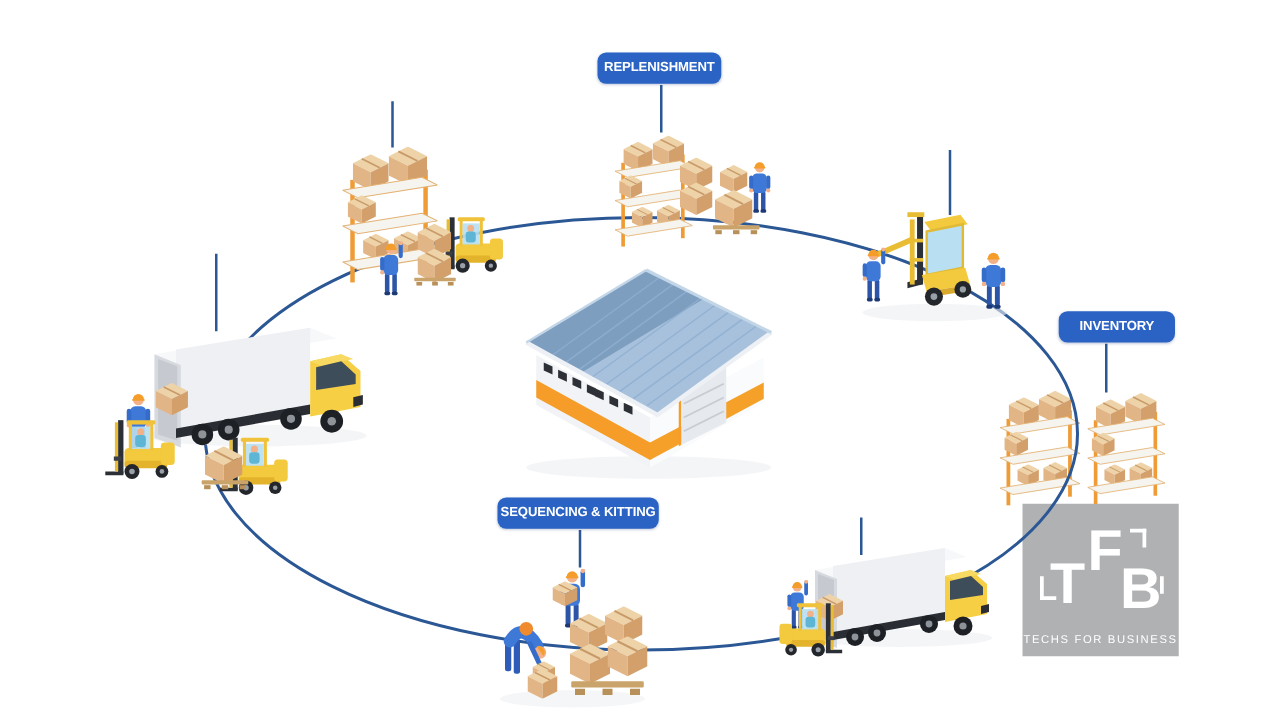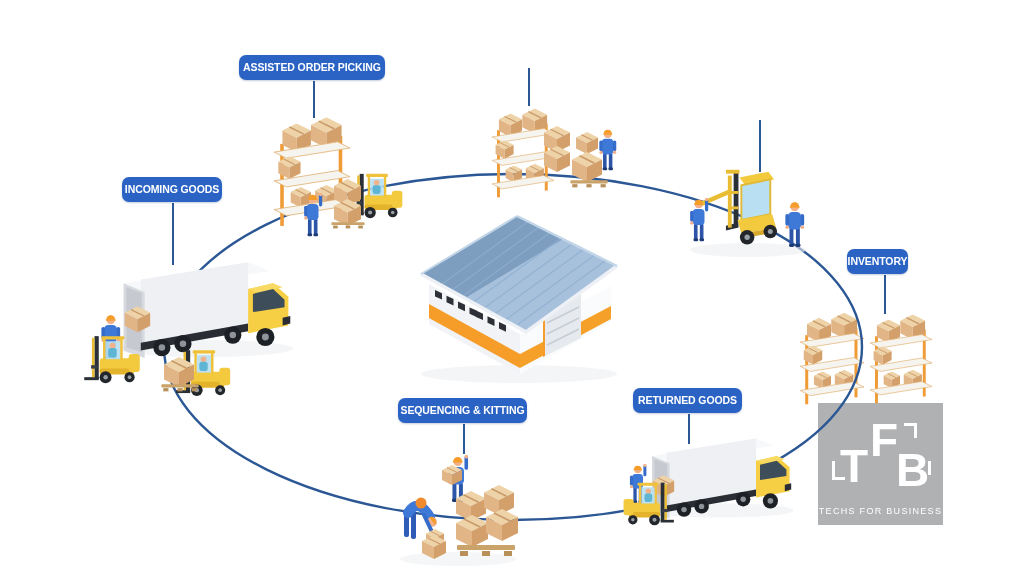--- a/index.html
+++ b/index.html
@@ -314,19 +314,17 @@
   </svg>
 
   <div class="connector" style="left:172px;top:203px;height:62px"></div>
   <div class="connector" style="left:313px;top:81px;height:37px"></div>
   <div class="connector" style="left:528px;top:68px;height:38px"></div>
   <div class="connector" style="left:759px;top:120px;height:52px"></div>
   <div class="connector" style="left:884px;top:275px;height:39px"></div>
   <div class="connector" style="left:688px;top:414px;height:30px"></div>
   <div class="connector" style="left:463px;top:424px;height:30px"></div>
 
-  <div class="station-label" style="left:122px;top:177px;width:100px">INCOMING GOODS</div>
-  <div class="station-label" style="left:239px;top:55px;width:146px">ASSISTED ORDER PICKING</div>
-  <div class="station-label" style="left:847px;top:249px;width:61px">INVENTORY</div>
-  <div class="station-label" style="left:633px;top:388px;width:109px">RETURNED GOODS</div>
+  <div class="station-label" style="left:478px;top:42px;width:99px">REPLENISHMENT</div>
+  <div class="station-label" style="left:847px;top:249px;width:93px">INVENTORY</div>
   <div class="station-label" style="left:398px;top:398px;width:129px">SEQUENCING &amp; KITTING</div>
 
 </div>
 
 </body></html>

